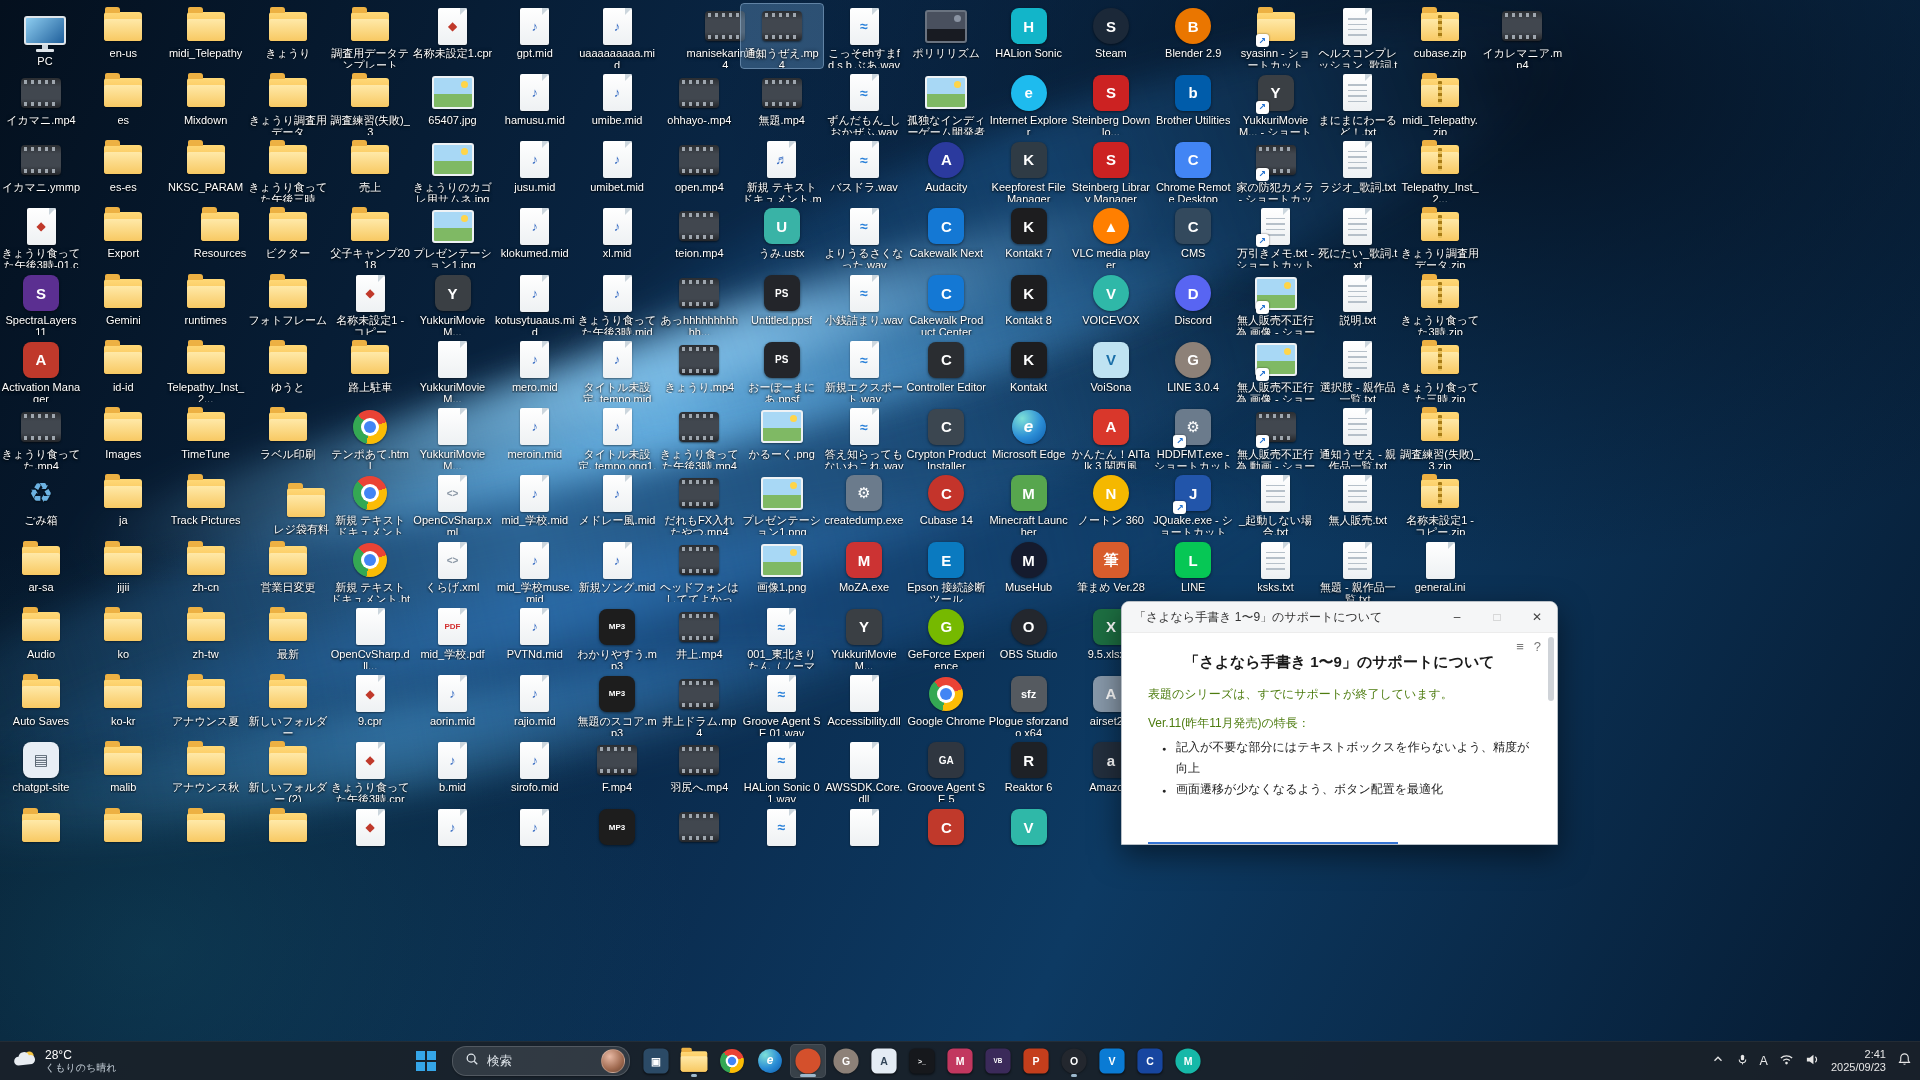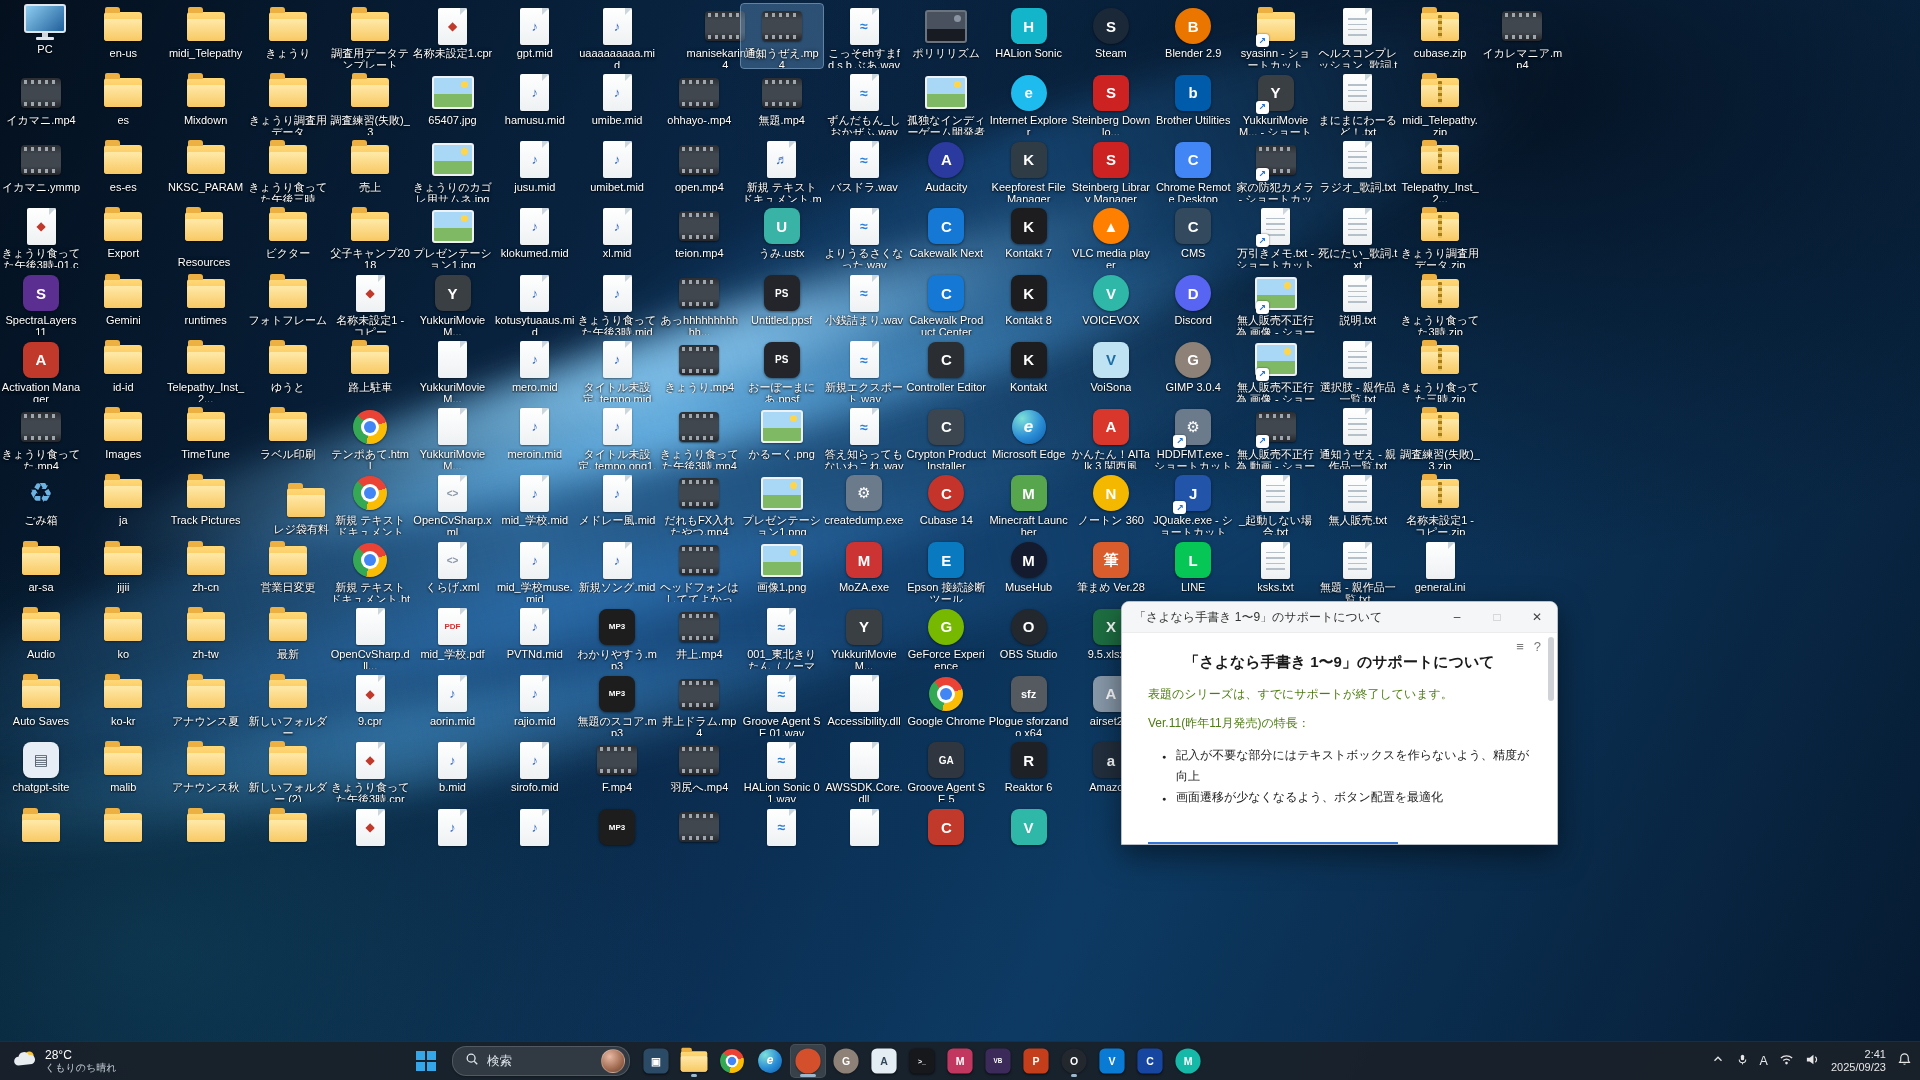--- a/index.html
+++ b/index.html
@@ -62,21 +62,21 @@
   .titlebar{height:30px;background:#f5f6f7;display:flex;align-items:center;padding-left:12px;position:relative;border-bottom:1px solid #ececec;}
   .titlebar .t{font-size:12px;color:#333;}
   .winbtns{position:absolute;right:0;top:0;height:100%;display:flex;}
   .wb{width:40px;height:100%;border:0;background:transparent;font-size:12px;color:#444;display:flex;align-items:center;justify-content:center;font-family:inherit;cursor:default;}
   .wb.dis{color:#bdbdbd;}
   .pbody{position:relative;height:212px;padding:4px 26px 0 26px;box-sizing:border-box;}
   .ptools{position:absolute;right:16px;top:6px;color:#777;font-size:13px;display:flex;gap:10px;}
   h1.pt{font-size:15px;font-weight:700;color:#1a1a1a;text-align:center;margin:16px 0 13px;}
   .pline{font-size:12px;color:#4d7c0f;margin:0 0 2px;line-height:1.6;}
   .ver{margin-top:10px;}
-  ul.feat{list-style:none;margin:12px 0 0;padding:0 0 0 14px;}
+  ul.feat{list-style:none;margin:4px 0 0;padding:0 0 0 14px;}
   ul.feat li{font-size:12px;color:#222;line-height:1.75;position:relative;padding-left:14px;}
   ul.feat li::before{content:"●";position:absolute;left:0;top:1px;font-size:7px;line-height:21px;color:#222;}
   .pscroll{position:absolute;right:2px;top:4px;bottom:4px;width:8px;}
   .pscroll .thumb{width:6px;height:64px;border-radius:3px;background:#cfd3d8;margin:0 auto;}
   .blue-hint{position:absolute;left:26px;bottom:0;width:250px;height:3px;background:#3574d4;}
   
   .taskbar{position:absolute;left:0;right:0;bottom:0;height:38px;background:var(--c-taskbar_bg,rgba(26,33,41,.94));
     border-top:1px solid rgba(255,255,255,.05);z-index:30;}
   .weather{position:absolute;left:4px;top:2px;height:34px;display:flex;align-items:center;gap:7px;padding:0 8px;border-radius:4px;}
   .wtxt{display:flex;flex-direction:column;justify-content:center;}
@@ -107,21 +107,21 @@
 <div class="wall">
   <div class="st s1"></div>
   <div class="st s2"></div>
   <div class="st s3"></div>
   <div class="st s4"></div>
   <div class="st s5"></div>
   <div class="st s6"></div>
 </div>
 
 <div id="desktop">
-    <div class="di" style="left: 0px; top: 0; padding-left: 8px;">
+    <div class="di" style="left: 0px; top: 12px; padding-left: 8px;">
       <div class="ic">
         <div class="g-pc"></div>
       </div>
       <div class="lbl">PC</div>
     </div>
     <div class="di" style="left: 82.3px; top: 4px;">
       <div class="ic">
         <div class="g-folder"></div>
       </div>
       <div class="lbl">en-us</div>
@@ -496,21 +496,21 @@
         </div>
       </div>
       <div class="lbl">きょうり食ってた午後3時-01.cpr</div>
     </div>
     <div class="di" style="left: 82.3px; top: 204.25px;">
       <div class="ic">
         <div class="g-folder"></div>
       </div>
       <div class="lbl">Export</div>
     </div>
-    <div class="di" style="left: 163px; top: 204.25px; justify-content: space-between;">
+    <div class="di" style="left: 179px; top: 204.25px;">
       <div class="ic">
         <div class="g-folder"></div>
       </div>
       <div class="lbl">Resources</div>
     </div>
     <div class="di" style="left: 246.9px; top: 204.25px;">
       <div class="ic">
         <div class="g-folder"></div>
       </div>
       <div class="lbl">ビクター</div>
@@ -824,21 +824,21 @@
     <div class="di" style="left: 1069.9px; top: 337.75px;">
       <div class="ic">
         <div class="g-app" style="background: rgb(191, 227, 242); color: rgb(26, 111, 168);">V</div>
       </div>
       <div class="lbl">VoiSona</div>
     </div>
     <div class="di" style="left: 1152.2px; top: 337.75px;">
       <div class="ic">
         <div class="g-app" style="background: rgb(141, 129, 120); border-radius: 50%;">G</div>
       </div>
-      <div class="lbl">GIMP 3.0.4</div>
+      <div class="lbl">LINE 3.0.4</div>
     </div>
     <div class="di" style="left: 1234.5px; top: 337.75px;">
       <div class="ic">
         <div class="g-img">
           <div class="sun"></div>
         </div>
         <div class="sc-badge">↗</div>
       </div>
       <div class="lbl">無人販売不正行為 画像 - ショートカット</div>
     </div>

